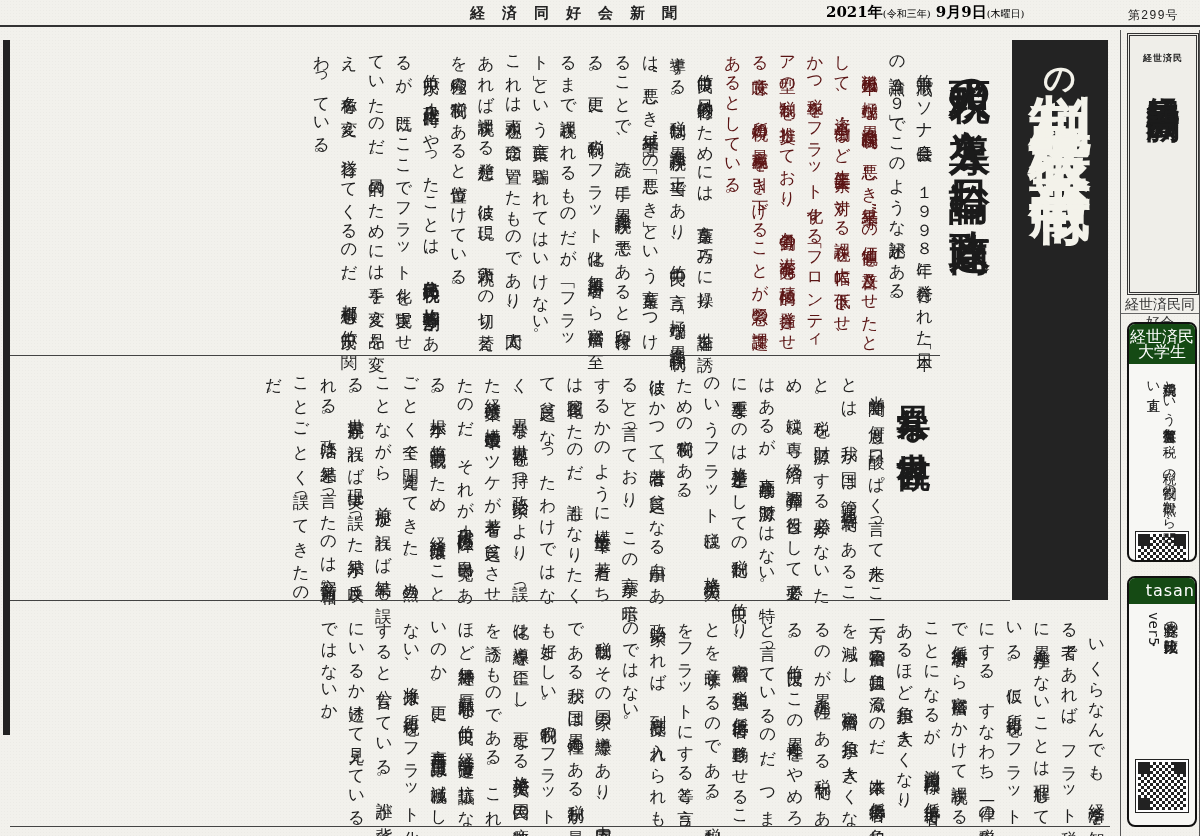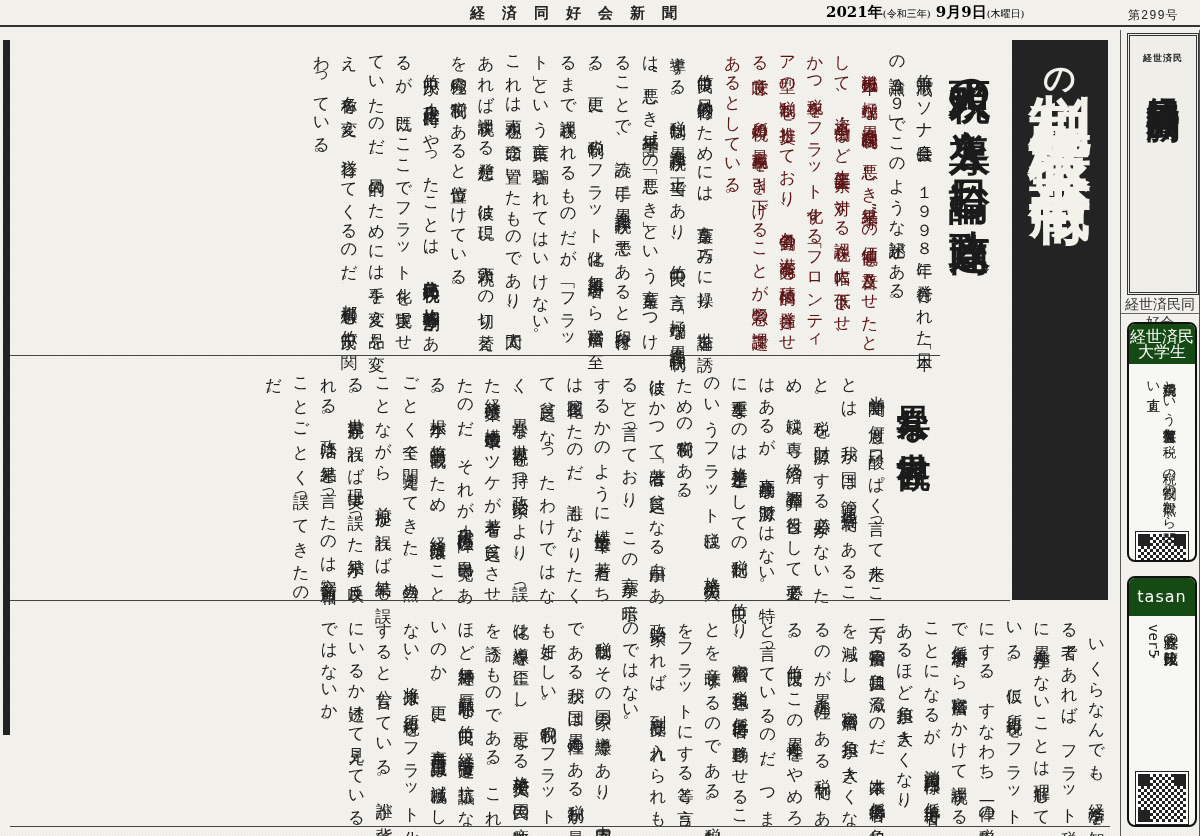--- a/index.html
+++ b/index.html
@@ -30,21 +30,21 @@
   .qr{width:48px;height:48px;margin:8px auto 6px;
     background:
      linear-gradient(#222,#222) 0 0/12px 12px no-repeat,
      linear-gradient(#222,#222) 36px 0/12px 12px no-repeat,
      linear-gradient(#222,#222) 0 36px/12px 12px no-repeat,
      repeating-conic-gradient(#222 0 25%, #fff 0 50%) 0 0/6px 6px;
     border:2px solid #fff;outline:1px solid #222;}
   #promo1{left:1127px;top:322px;height:236px;}
   #promo1 .promo-head{font-size:16px;line-height:15px;padding:5px 0;}
   #promo2{left:1127px;top:576px;height:247px;}
-  #promo2 .promo-head{font-size:16px;line-height:22px;padding:8px 0;letter-spacing:1px;}
+  #promo2 .promo-head{font-size:16px;line-height:22px;padding:2px 0;letter-spacing:1px;text-align:right;}
   #promo2 .promo-body{height:140px;font-size:14.5px;line-height:17px;}
   #promo2 .promo-body .ver{font-family:"DejaVu Sans Mono",monospace;font-size:14px;}
   
   #headline-box{left:1012px;top:40px;width:96px;height:560px;background:#232323;display:flex;justify-content:center;}
   #headline{writing-mode:vertical-rl;color:#f3f2ea;font-family:"DejaVu Sans",sans-serif;font-weight:bold;font-size:62px;line-height:62px;margin-top:6px;letter-spacing:-2px;}
   #headline .no{font-size:32px;}
   #subheadline{left:946px;top:48px;writing-mode:vertical-rl;font-family:"DejaVu Serif","Liberation Serif",serif;font-weight:bold;font-size:41px;line-height:48px;letter-spacing:1px;}
   #section-heading{left:896px;top:378px;writing-mode:vertical-rl;font-family:"DejaVu Serif","Liberation Serif",serif;font-weight:bold;font-size:34px;line-height:36px;letter-spacing:3px;}
   
   .col{writing-mode:vertical-rl;font-family:"DejaVu Sans",sans-serif;font-size:16.5px;line-height:27.4px;letter-spacing:1.6px;color:#1e1e1e;text-align:justify;}

